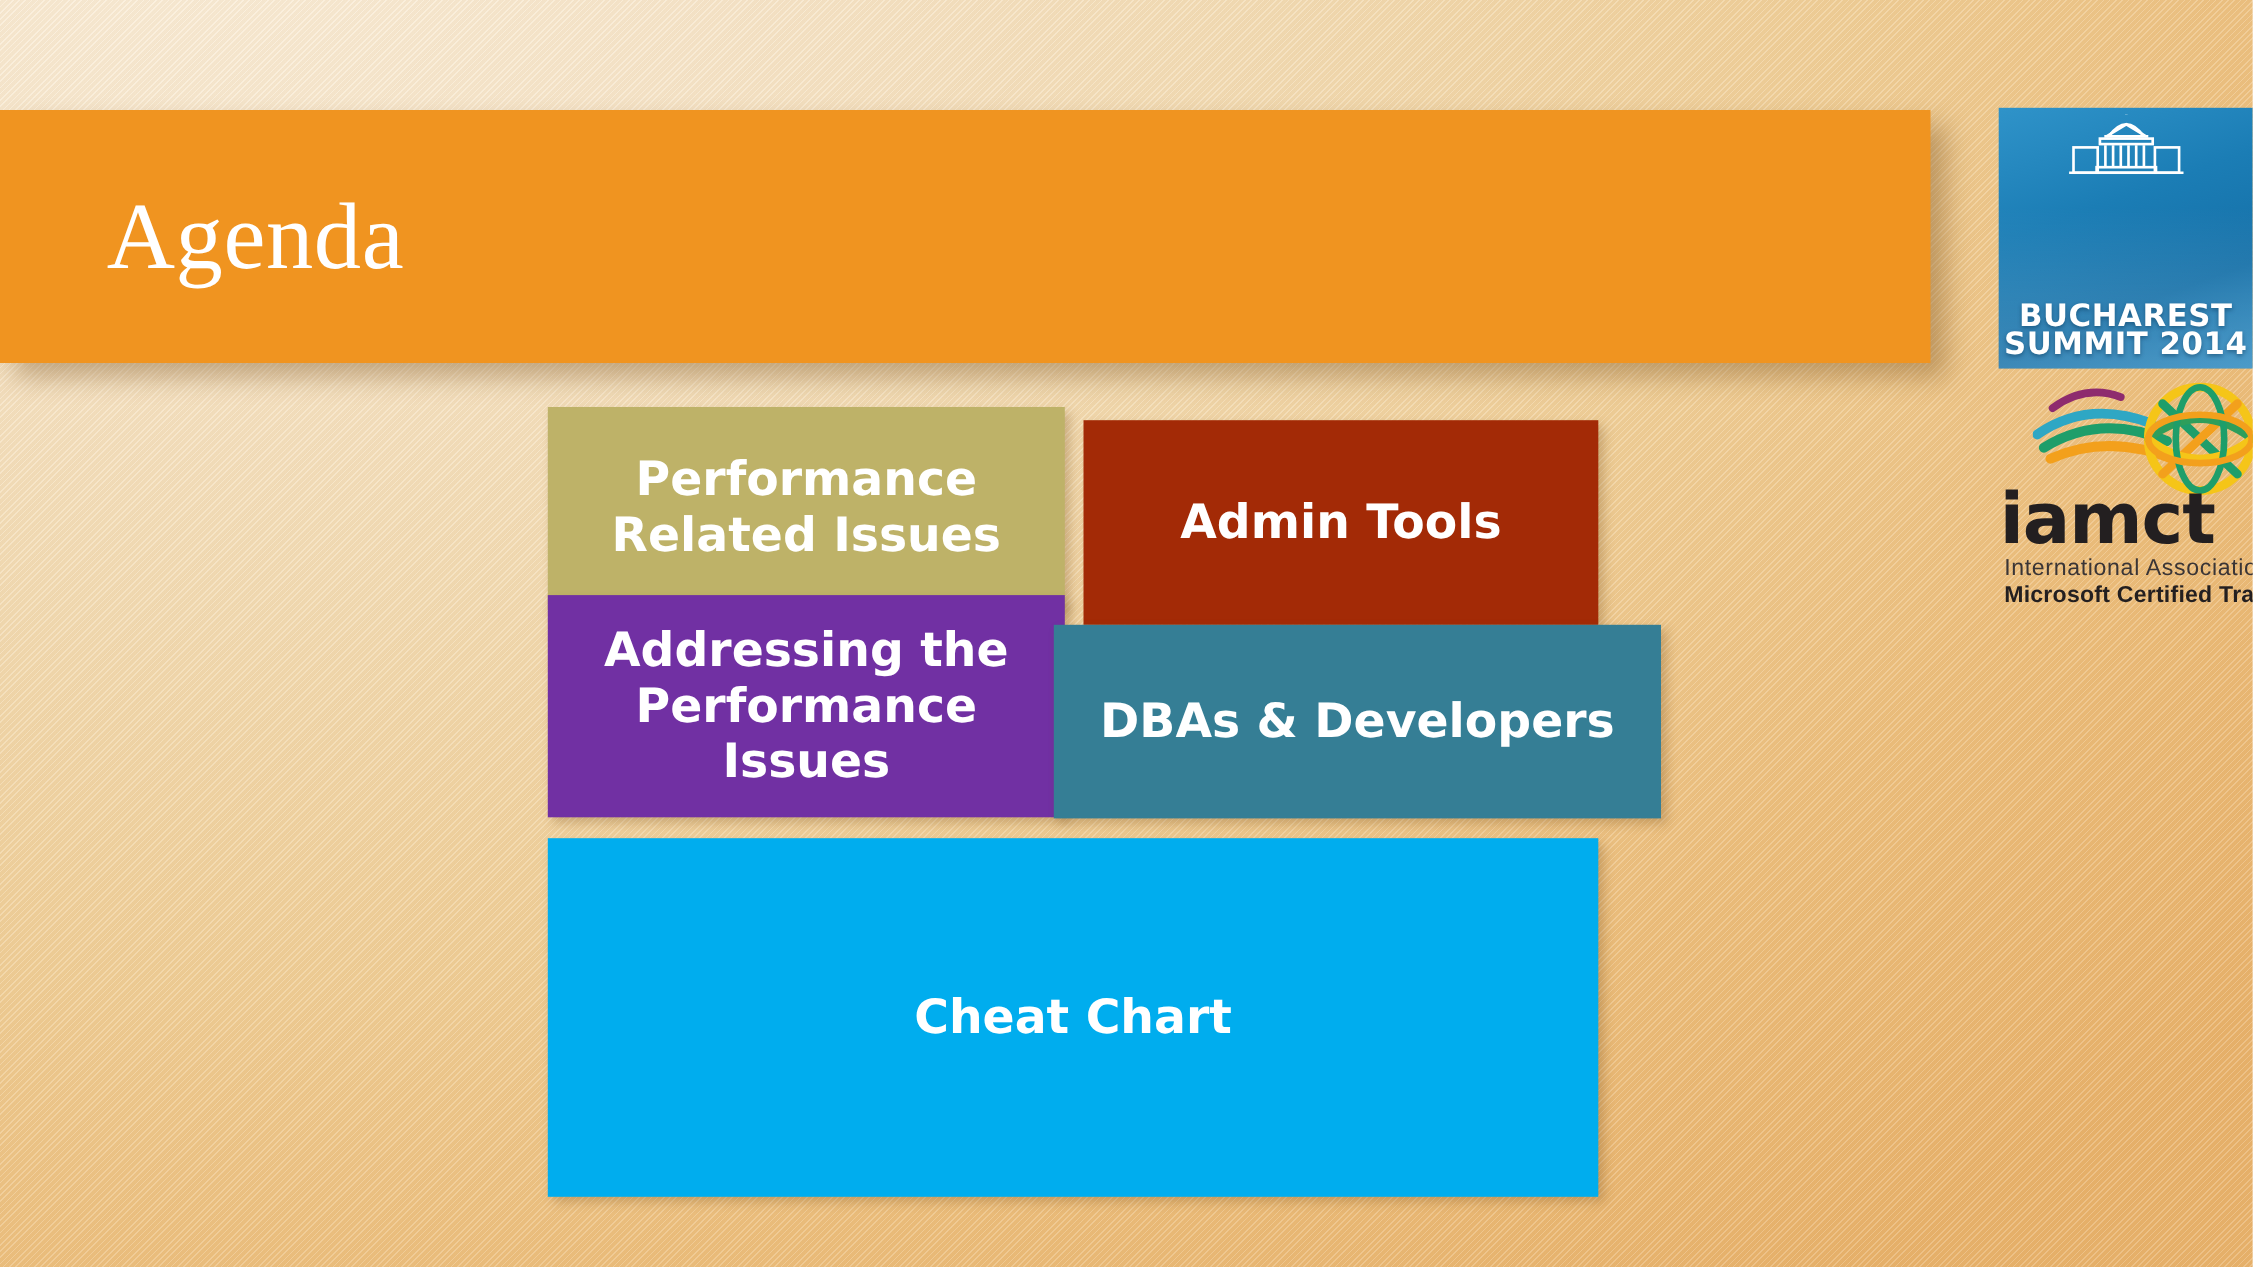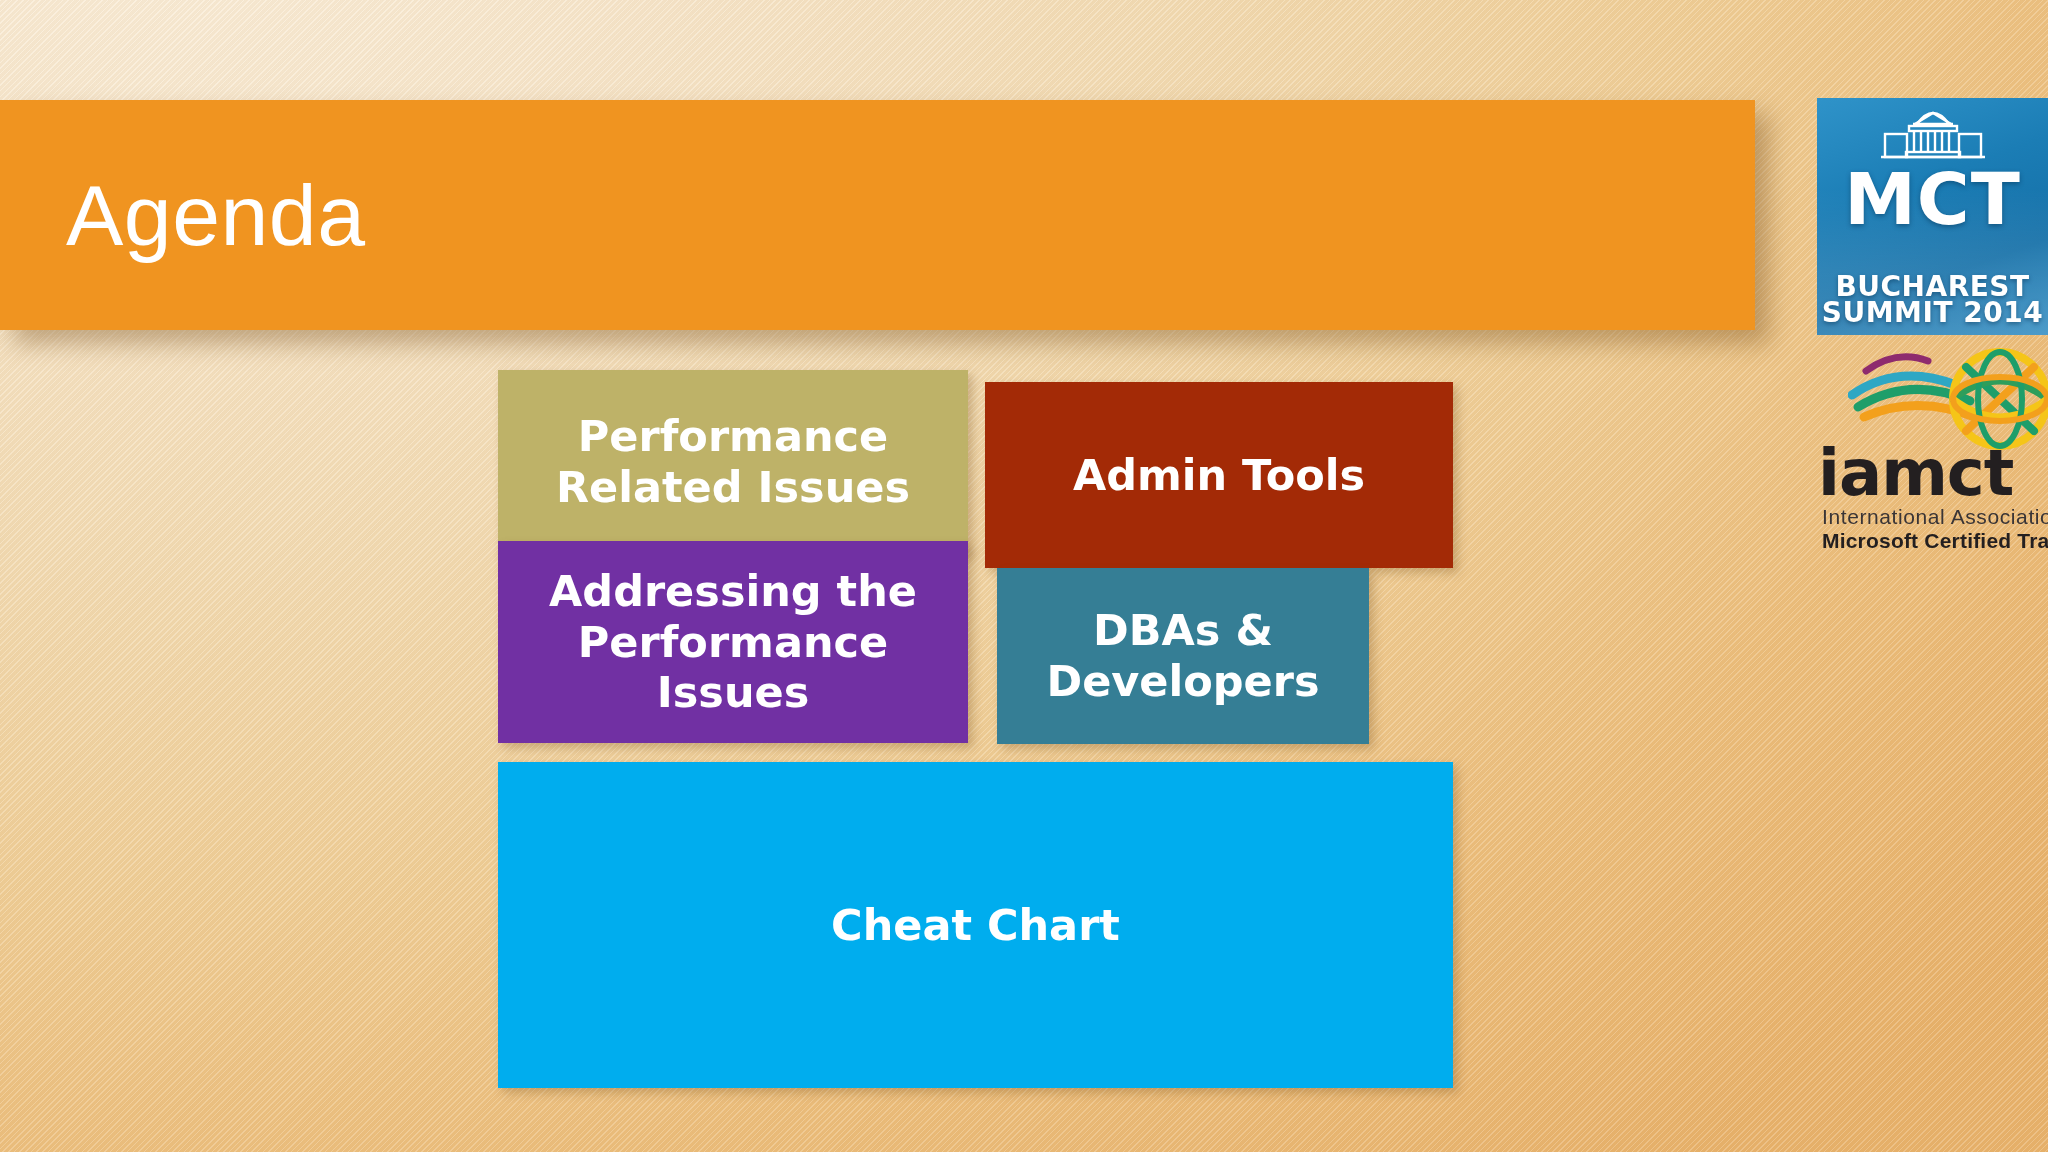--- a/index.html
+++ b/index.html
@@ -34,27 +34,27 @@
   
   #title-banner {
     position:absolute;
     left:0; top:100px;
     width:1755px; height:230px;
     background:#F09420;
     box-shadow: 14px 14px 22px rgba(120,80,30,0.40);
     display:flex; align-items:center;
   }
   #title-text {
-    margin-left:66px;
+    margin-left:97px;
     color:#FFFFFF;
     font-size:86px;
     font-weight:300;
     letter-spacing:0.5px;
     line-height:1;
-    font-family:Liberation Sans, sans-serif;
+    font-family:Liberation Serif, serif;
     font-stretch:condensed;
     white-space:nowrap;
   }
 
   
   #agenda-grid {
     position:absolute;
     left:498px; top:370px;
     width:955px; height:718px;
   }
@@ -70,21 +70,21 @@
     line-height:1.18;
     padding:6px 22px;
     box-shadow: 5px 5px 9px rgba(120,80,30,0.30);
     font-family:"DejaVu Sans", sans-serif;
   }
   .box-label { display:block; }
 
   #box-performance { left:0;     top:0;   width:470px; height:184px; background:#BEB268; }
   #box-admin       { left:487px; top:12px;   width:468px; height:186px; background:#A32A06; }
   #box-addressing  { left:0;     top:171px; width:470px; height:202px; background:#7130A3; }
-  #box-dbas        { left:499px; top:198px; width:372px; height:176px; background:#357E95; }
+  #box-dbas        { left:460px; top:198px; width:552px; height:176px; background:#357E95; }
   #box-cheat       { left:0;     top:392px; width:955px; height:326px; background:#00ADEE; }
 
   
   #mct-logo {
     position:absolute;
     left:1817px; top:98px;
     width:231px; height:237px;
     background:
       linear-gradient(160deg, #2f93c9 0%, #1b7db5 38%, #1570a8 70%, #2a88bf 100%);
     overflow:hidden;
@@ -229,21 +229,20 @@
       <line x1="69" y1="28" x2="69" y2="48"></line>
       <line x1="76" y1="28" x2="76" y2="48"></line>
 
       <rect x="33" y="48" width="54" height="5"></rect>
 
       <rect x="12" y="30" width="22" height="23"></rect>
       <rect x="86" y="30" width="22" height="23"></rect>
       <line x1="8" y1="53" x2="112" y2="53"></line>
     </svg>
 
-    <div id="mct-wordmark">MCT</div>
     <div id="mct-sub1">SUMMIT 2014</div>
     <div id="mct-sub2">BUCHAREST</div>
   </div>
 
   <div id="iamct-logo">
 
     <svg id="iamct-mark" viewBox="0 0 215 112" fill="none" stroke-linecap="round">
 
       <path d="M18 26 Q48 4 80 16" stroke="#8E2B6E" stroke-width="7"></path>
 

